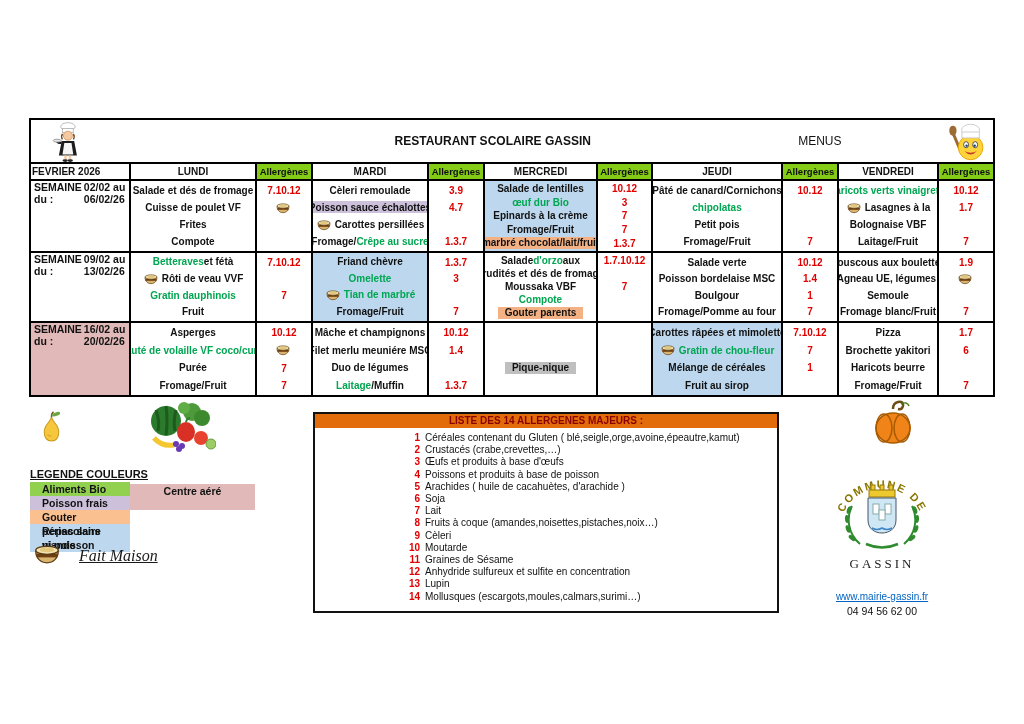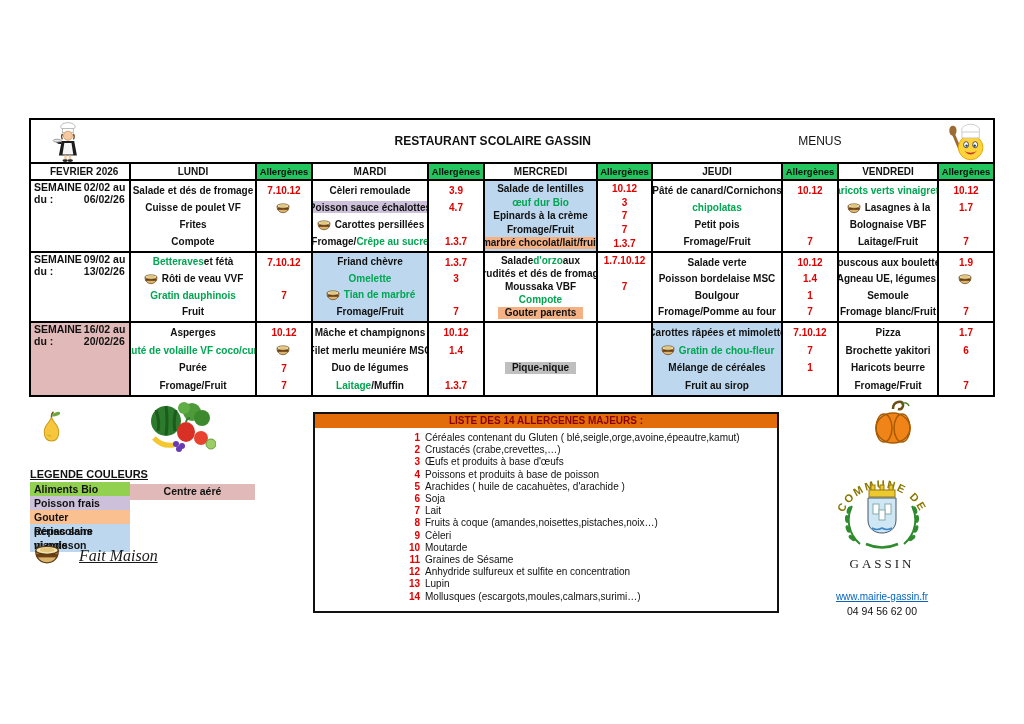--- a/index.html
+++ b/index.html
@@ -16,22 +16,22 @@
         display:flex; align-items:center; justify-content:center; font-size:12px; color:#111; }
   .chef-lady { position:absolute; left:18px; top:1px; }
   .chef-smiley { position:absolute; right:6px; top:2px; }
 
   .grid { display:grid; grid-template-columns:100px 126px 56px 116px 56px 113px 55px 130px 56px 100px 54px; }
   .cell { border-right:2px solid #000; border-bottom:2px solid #000; overflow:hidden; }
   .cell:last-child { border-right:none; }
   .header-row { height:17px; }
   .header-row .cell { display:flex; align-items:center; justify-content:center;
         font-size:10px; font-weight:bold; color:#111; }
-  .month-cell { justify-content:flex-start !important; padding-left:19px; }
-  .allergen-header { background:#22c55e; color:#C00000; font-size:9.5px !important; }
+  .month-cell { justify-content:flex-start !important; padding-left:1px; }
+  .allergen-header { background:#84cc16; color:#C00000; font-size:9.5px !important; }
 
   .week-row.w0 { height:72px; } .week-row.w1 { height:70px; } .week-row.w2 { height:72px; }
   .week-row.w2 .cell { border-bottom:none; }
   .label-cell { display:flex; flex-direction:row; justify-content:center; gap:2px;
         font-size:10.5px; font-weight:bold; padding-left:3px; color:#111; }
   .meal-cell, .allergen-cell { display:flex; flex-direction:column; justify-content:space-around; padding:1px 0; }
   .meal-line { display:flex; align-items:center; justify-content:center; font-size:10px; font-weight:bold;
         line-height:1.15; white-space:nowrap; color:#111; min-height:11px; }
   .meal-line .green { color:#00A651; }
   .strip { display:inline-flex; align-items:center; padding:0 7px; min-height:12px; }
@@ -40,22 +40,22 @@
   .pot { flex:none; margin-right:3px; }
 
   
   .pear-icon { position:absolute; left:38px; top:410px; }
   .veg-icon  { position:absolute; left:146px; top:400px; }
   .pumpkin-icon { position:absolute; left:870px; top:398px; }
 
   .legend { position:absolute; left:30px; top:468px; width:230px; }
   .legend-title { font-size:11px; font-weight:bold; text-decoration:underline; color:#111; margin-bottom:2px; }
   .legend-item { width:100px; height:14px; line-height:14px; font-size:10.5px; font-weight:bold;
-        padding:0 4px; color:#111; }
-  .centre-aere { position:absolute; left:100px; top:16px; width:125px; height:16px; line-height:14px;
+        padding:0 12px; color:#111; }
+  .centre-aere { position:absolute; left:100px; top:16px; width:125px; height:26px; line-height:14px;
         text-align:center; font-size:10.5px; font-weight:bold; color:#111; }
   .fait-maison { position:absolute; left:32px; top:543px; display:flex; align-items:center; gap:14px; }
   .fait-maison-text { font-family:"Liberation Serif", serif; font-style:italic; font-size:16px; color:#1a1a1a;text-decoration:underline; }
 
   .allergen-box { position:absolute; left:313px; top:412px; width:466px; height:201px;
         border:2px solid #111; background:#fff; }
   .alg-header { height:14px; line-height:14px; background:#E36C0A; color:#8B0000;
         font-size:10px; font-weight:bold; text-align:center; }
   .alg-body { padding-top:4px; }
   .alg-row { display:flex; font-size:10px; line-height:12.2px; }

